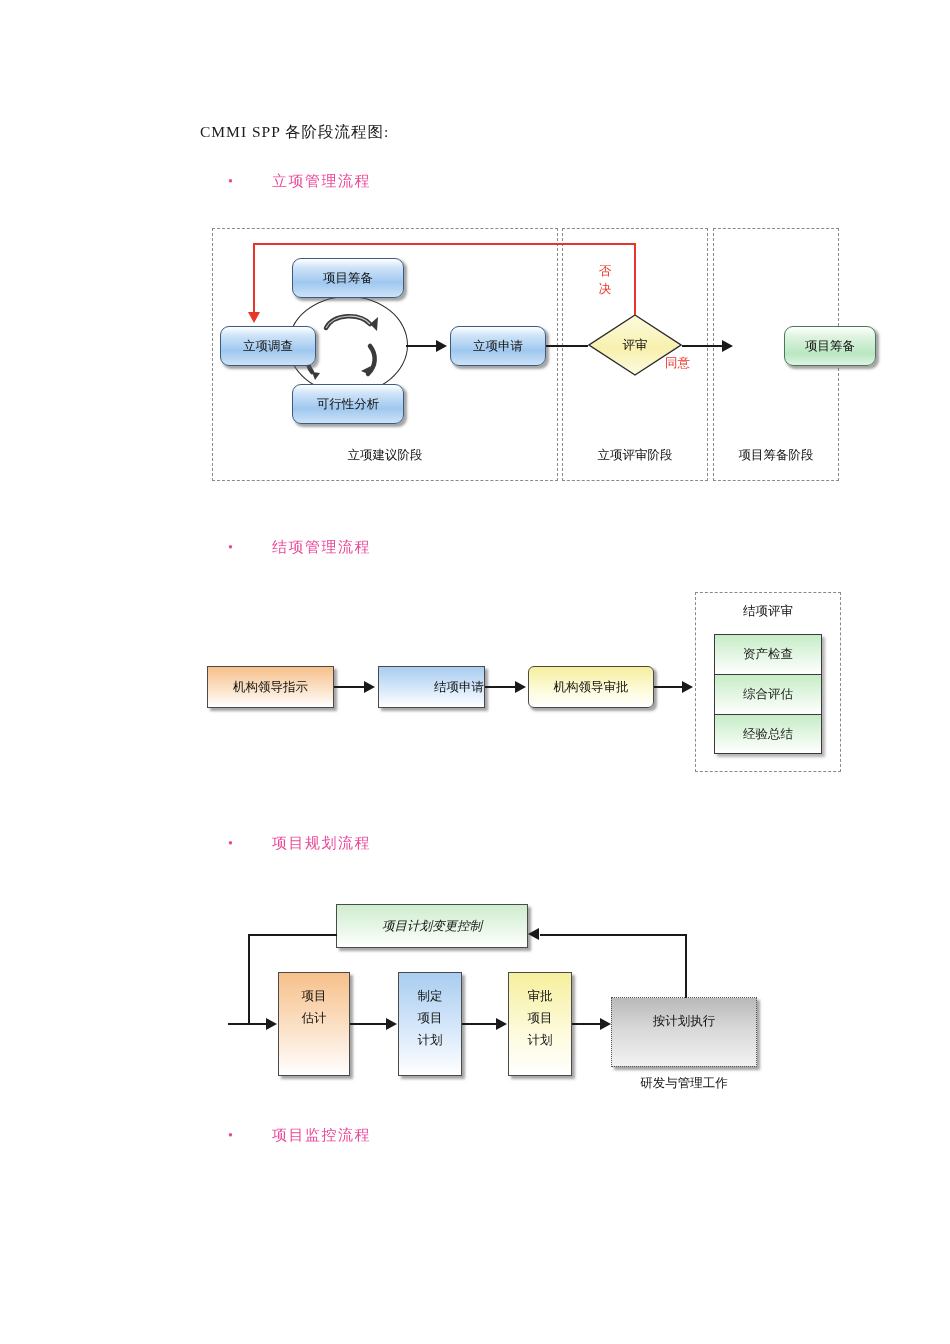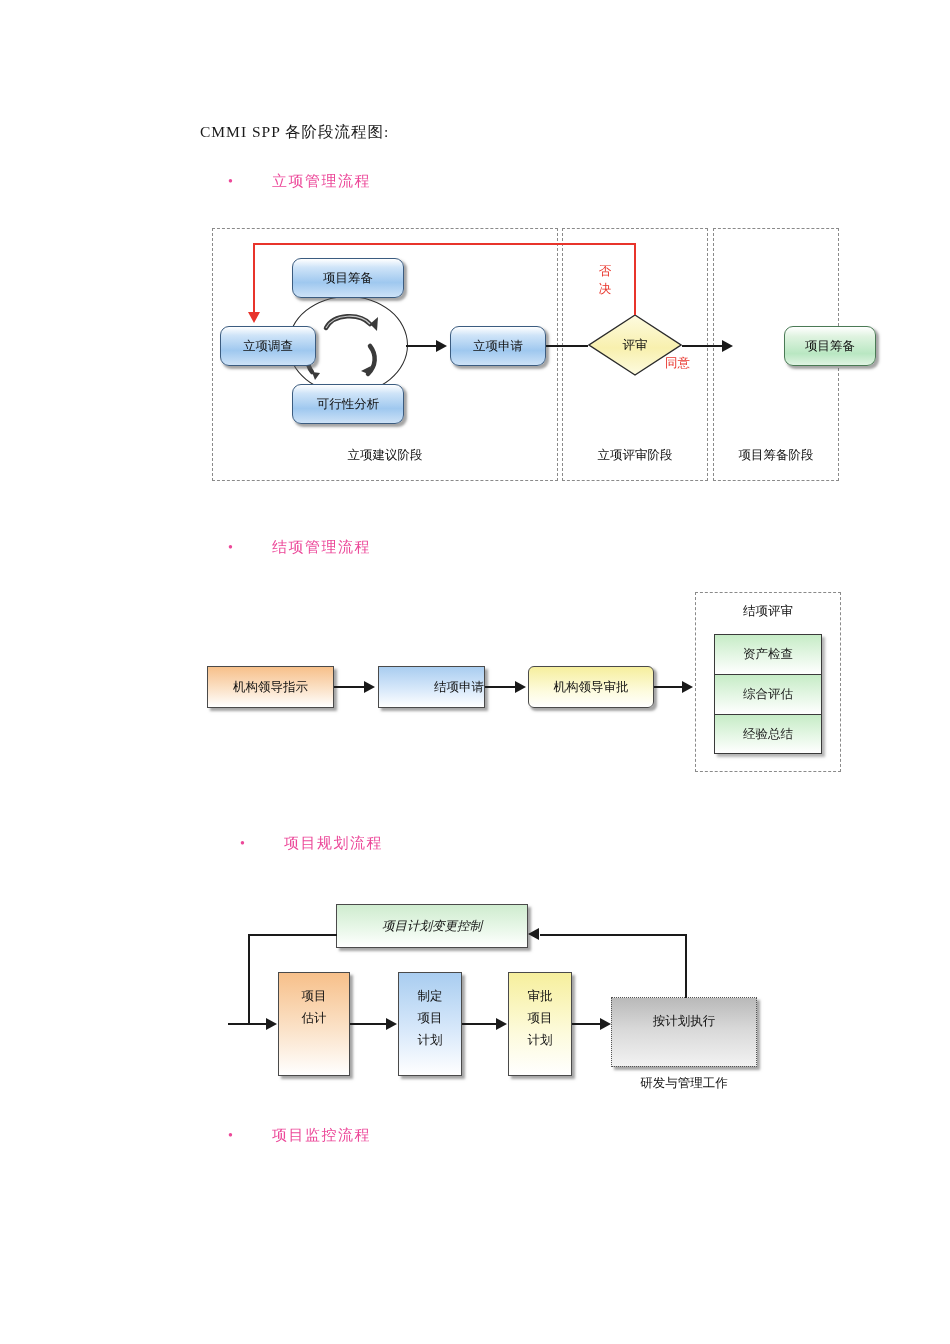--- a/index.html
+++ b/index.html
@@ -289,21 +289,21 @@
     <div class="panel" style="left:695px; top:592px; width:146px; height:180px;"></div>
     <div class="panel-label" style="left:695px; top:603px; width:146px;">结项评审</div>
 
     <div class="sub-stack" style="left:714px; top:634px; width:108px; height:120px;">
       <div class="sub-item" style="height:40px;">资产检查</div>
       <div class="sub-item" style="height:40px;">综合评估</div>
       <div class="sub-item" style="height:38px;">经验总结</div>
     </div>
   </div>
 
-  <div class="bullet-line" style="left:228px; top:834px;margin-left:12px;">
+  <div class="bullet-line" style="left:228px; top:834px;">
     <span class="dot">•</span><span>项目规划流程</span>
   </div>
 
   <div class="fig">
 
     <div class="node rect g-green" style="left:336px; top:904px; width:192px; height:44px;font-style:italic;">
       <span>项目计划变更控制</span>
     </div>
 
     <div class="node rect g-orange vstack" style="left:278px; top:972px; width:72px; height:104px;">

